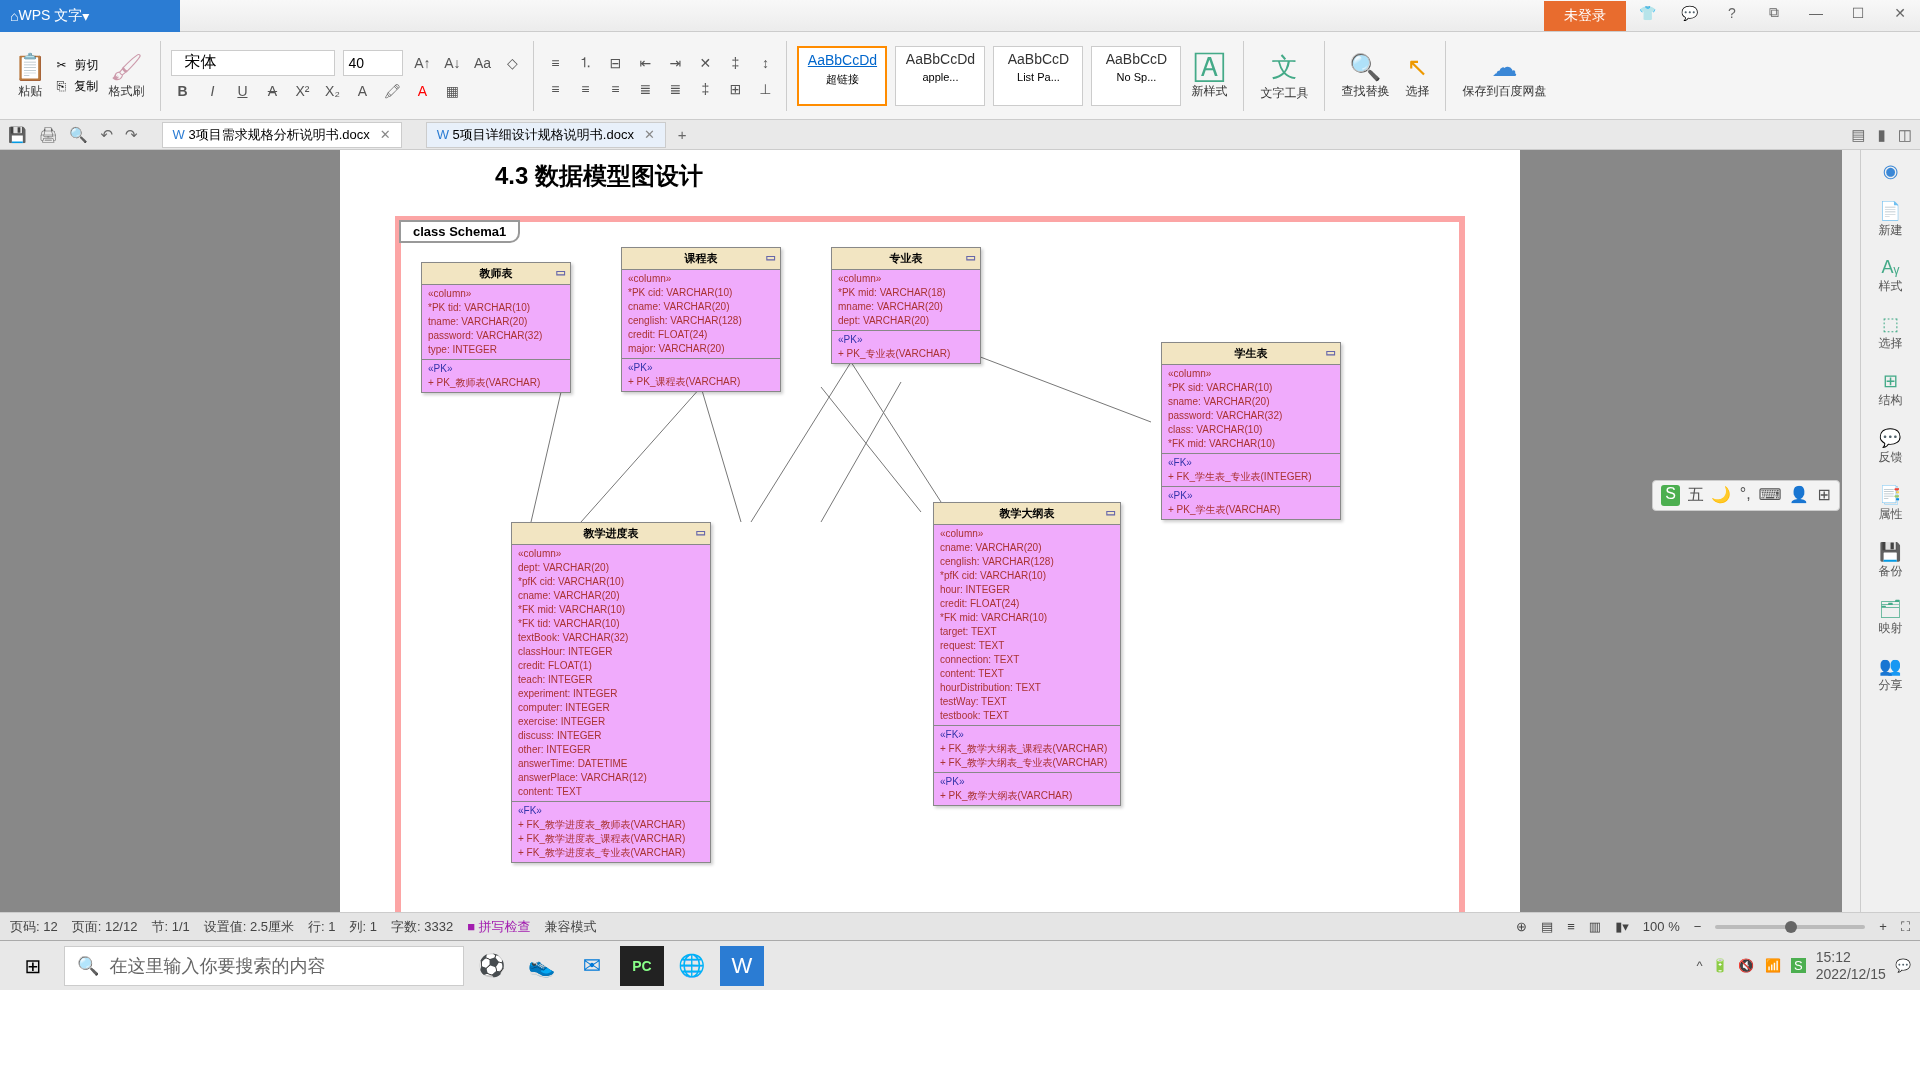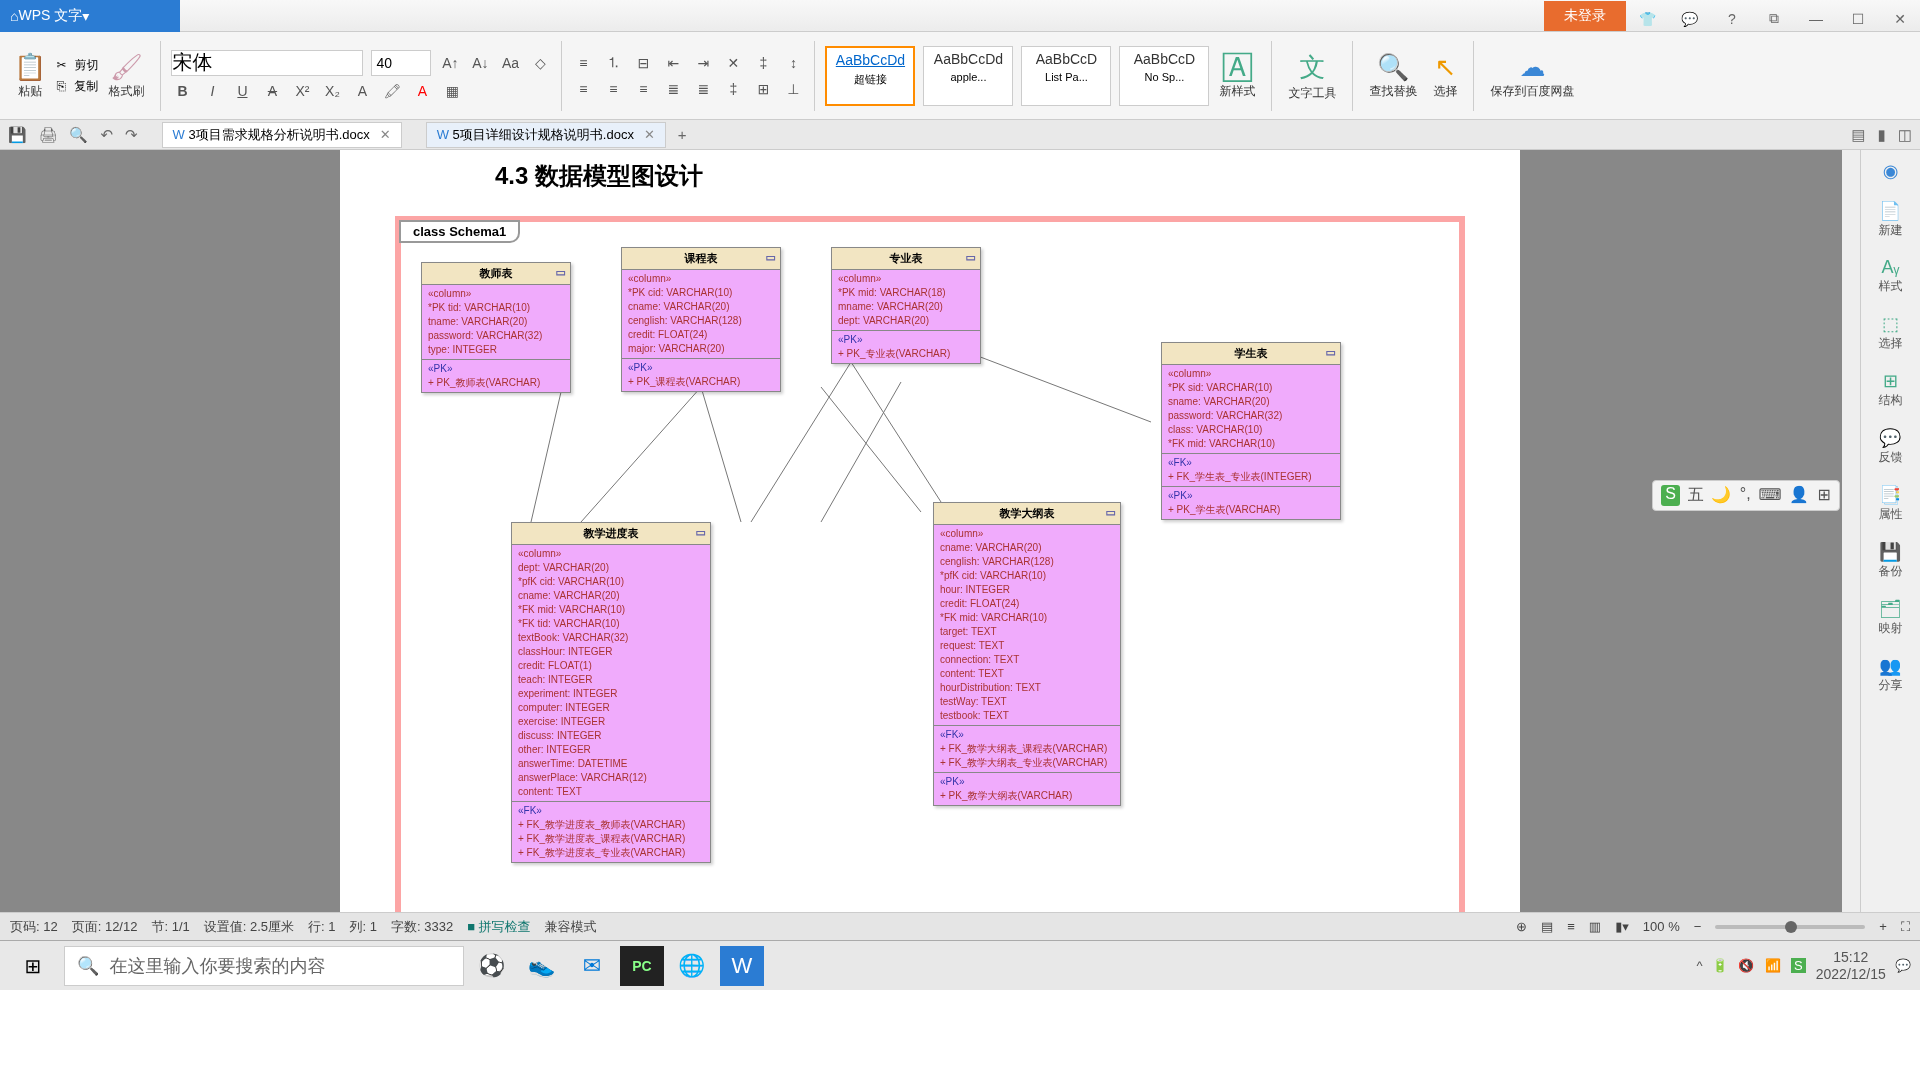--- a/index.html
+++ b/index.html
@@ -3,30 +3,30 @@
 <meta charset="utf-8">
 <style>
 *{margin:0;padding:0;box-sizing:border-box;font-family:"Microsoft YaHei",sans-serif}
 body{width:1920px;height:1080px;overflow:hidden;background:#fff;font-size:12px}
 .titlebar{height:32px;background:linear-gradient(#f8f8f8,#ececec);display:flex;align-items:center;border-bottom:1px solid #ccc}
 .app-logo{width:180px;height:32px;background:#2b7cd3;color:#fff;display:flex;align-items:center;padding-left:10px;font-size:14px}
 .menu-tabs{display:flex;height:32px}
 .menu-tab{padding:0 18px;display:flex;align-items:center;font-size:14px;color:#333;cursor:pointer}
 .menu-tab.active{background:#2b7cd3;color:#fff}
 .menu-tab.gray{background:#e5e5e5}
-.title-right{margin-left:auto;display:flex;align-items:flex-end;gap:2px}
+.title-right{margin-left:auto;display:flex;align-items:flex-start;gap:2px}
 .login-btn{background:#e86c2e;color:#fff;padding:6px 20px;font-size:14px}
 .win-ctrl{width:40px;height:24px;display:flex;align-items:center;justify-content:center;color:#666;font-size:14px}
 .ribbon{height:88px;background:#f5f5f5;border-bottom:1px solid #ccc;display:flex;align-items:center;padding:4px 8px;gap:4px}
 .ribbon-sep{width:1px;height:70px;background:#ccc;margin:0 6px}
 .r-group{display:flex;flex-direction:column;gap:4px;align-items:center}
 .r-btn{display:flex;flex-direction:column;align-items:center;font-size:12px;color:#333;padding:2px 6px}
 .r-btn-lg{font-size:26px;color:#4a8}
 .r-row{display:flex;gap:8px;align-items:center}
-.font-sel{width:192px;height:26px;border:1px solid #ccc;background:#fff;padding:0 0;font-size:20px}
+.font-sel{width:164px;height:26px;border:1px solid #ccc;background:#fff;padding:0 12px;font-size:16px}
 .size-sel{width:60px;height:26px;border:1px solid #ccc;background:#fff;padding:0 4px;font-size:14px}
 .fmt-btn{width:22px;height:22px;display:flex;align-items:center;justify-content:center;color:#555;font-size:14px}
 .style-box{width:90px;height:60px;border:1px solid #ccc;background:#fff;text-align:center;padding:4px;font-size:11px}
 .style-box.active{border:2px solid #ff8c00}
 .style-preview{font-size:14px;color:#333;margin-bottom:4px}
 .qat{height:30px;background:#e9e9e9;display:flex;align-items:center;padding:0 8px;gap:12px;border-bottom:1px solid #ccc}
 .qat-ico{color:#666;font-size:15px}
 .doc-tab{display:flex;align-items:center;background:#fff;border:1px solid #ccc;padding:3px 10px;margin-left:12px;font-size:13px}
 .doc-tab.active{background:#e8f0fa}
 .doc-tab .x{margin-left:10px;color:#888}
@@ -48,21 +48,21 @@
 .sb-ico{font-size:18px;color:#4a8;display:block}
 .statusbar{height:28px;background:#e5e5e5;border-top:1px solid #ccc;display:flex;align-items:center;padding:0 10px;font-size:13px;color:#444;gap:14px}
 .sb-right{margin-left:auto;display:flex;align-items:center;gap:14px}
 .zoom-slider{width:150px;height:4px;background:#bbb;position:relative;border-radius:2px}
 .zoom-thumb{position:absolute;top:-4px;left:70px;width:12px;height:12px;background:#666;border-radius:50%}
 .taskbar{height:50px;background:#e8e8e8;display:flex;align-items:center;padding:0 8px;gap:6px;border-top:1px solid #aaa}
 .start{width:50px;height:40px;display:flex;align-items:center;justify-content:center;font-size:20px}
 .search{flex:0 0 400px;height:40px;background:#fff;border:1px solid #ccc;display:flex;align-items:center;padding:0 12px;font-size:18px;color:#666;gap:10px}
 .tb-ico{width:44px;height:40px;display:flex;align-items:center;justify-content:center;font-size:22px}
 .tray{margin-left:auto;display:flex;align-items:center;gap:10px;color:#555;font-size:13px}
-.clock{text-align:center;font-size:14px;line-height:1.2}
+.clock{text-align:left;font-size:14px;line-height:1.2}
 svg.lines{position:absolute;top:0;left:0;width:100%;height:100%;pointer-events:none}
 .scroll-track{position:absolute;right:0;top:0;width:18px;height:100%;background:#eee}
 .floater{position:absolute;right:80px;top:480px;background:rgba(255,255,255,0.9);border:1px solid #ccc;border-radius:4px;padding:4px 8px;display:flex;gap:8px;font-size:16px;color:#555}
 </style>
 </head>
 <body>
 
 <div class="titlebar">
   <div class="app-logo">⌂ <span>WPS 文字</span> ▾</div>
   <div class="title-right">
@@ -384,21 +384,21 @@
 </div>
 
 <div class="statusbar">
   <span>页码: 12</span>
   <span>页面: 12/12</span>
   <span>节: 1/1</span>
   <span>设置值: 2.5厘米</span>
   <span>行: 1</span>
   <span>列: 1</span>
   <span>字数: 3332</span>
-  <span style="color:#0f766e">■ <span>拼写检查</span></span>
+  <span style="color:#a21caf">■ <span>拼写检查</span></span>
   <span>兼容模式</span>
   <div class="sb-right">
     <span>⊕</span>
     <span>▤</span>
     <span>≡</span>
     <span>▥</span>
     <span>▮▾</span>
     <span>100 %</span>
     <span>−</span>
     <div class="zoom-slider">

